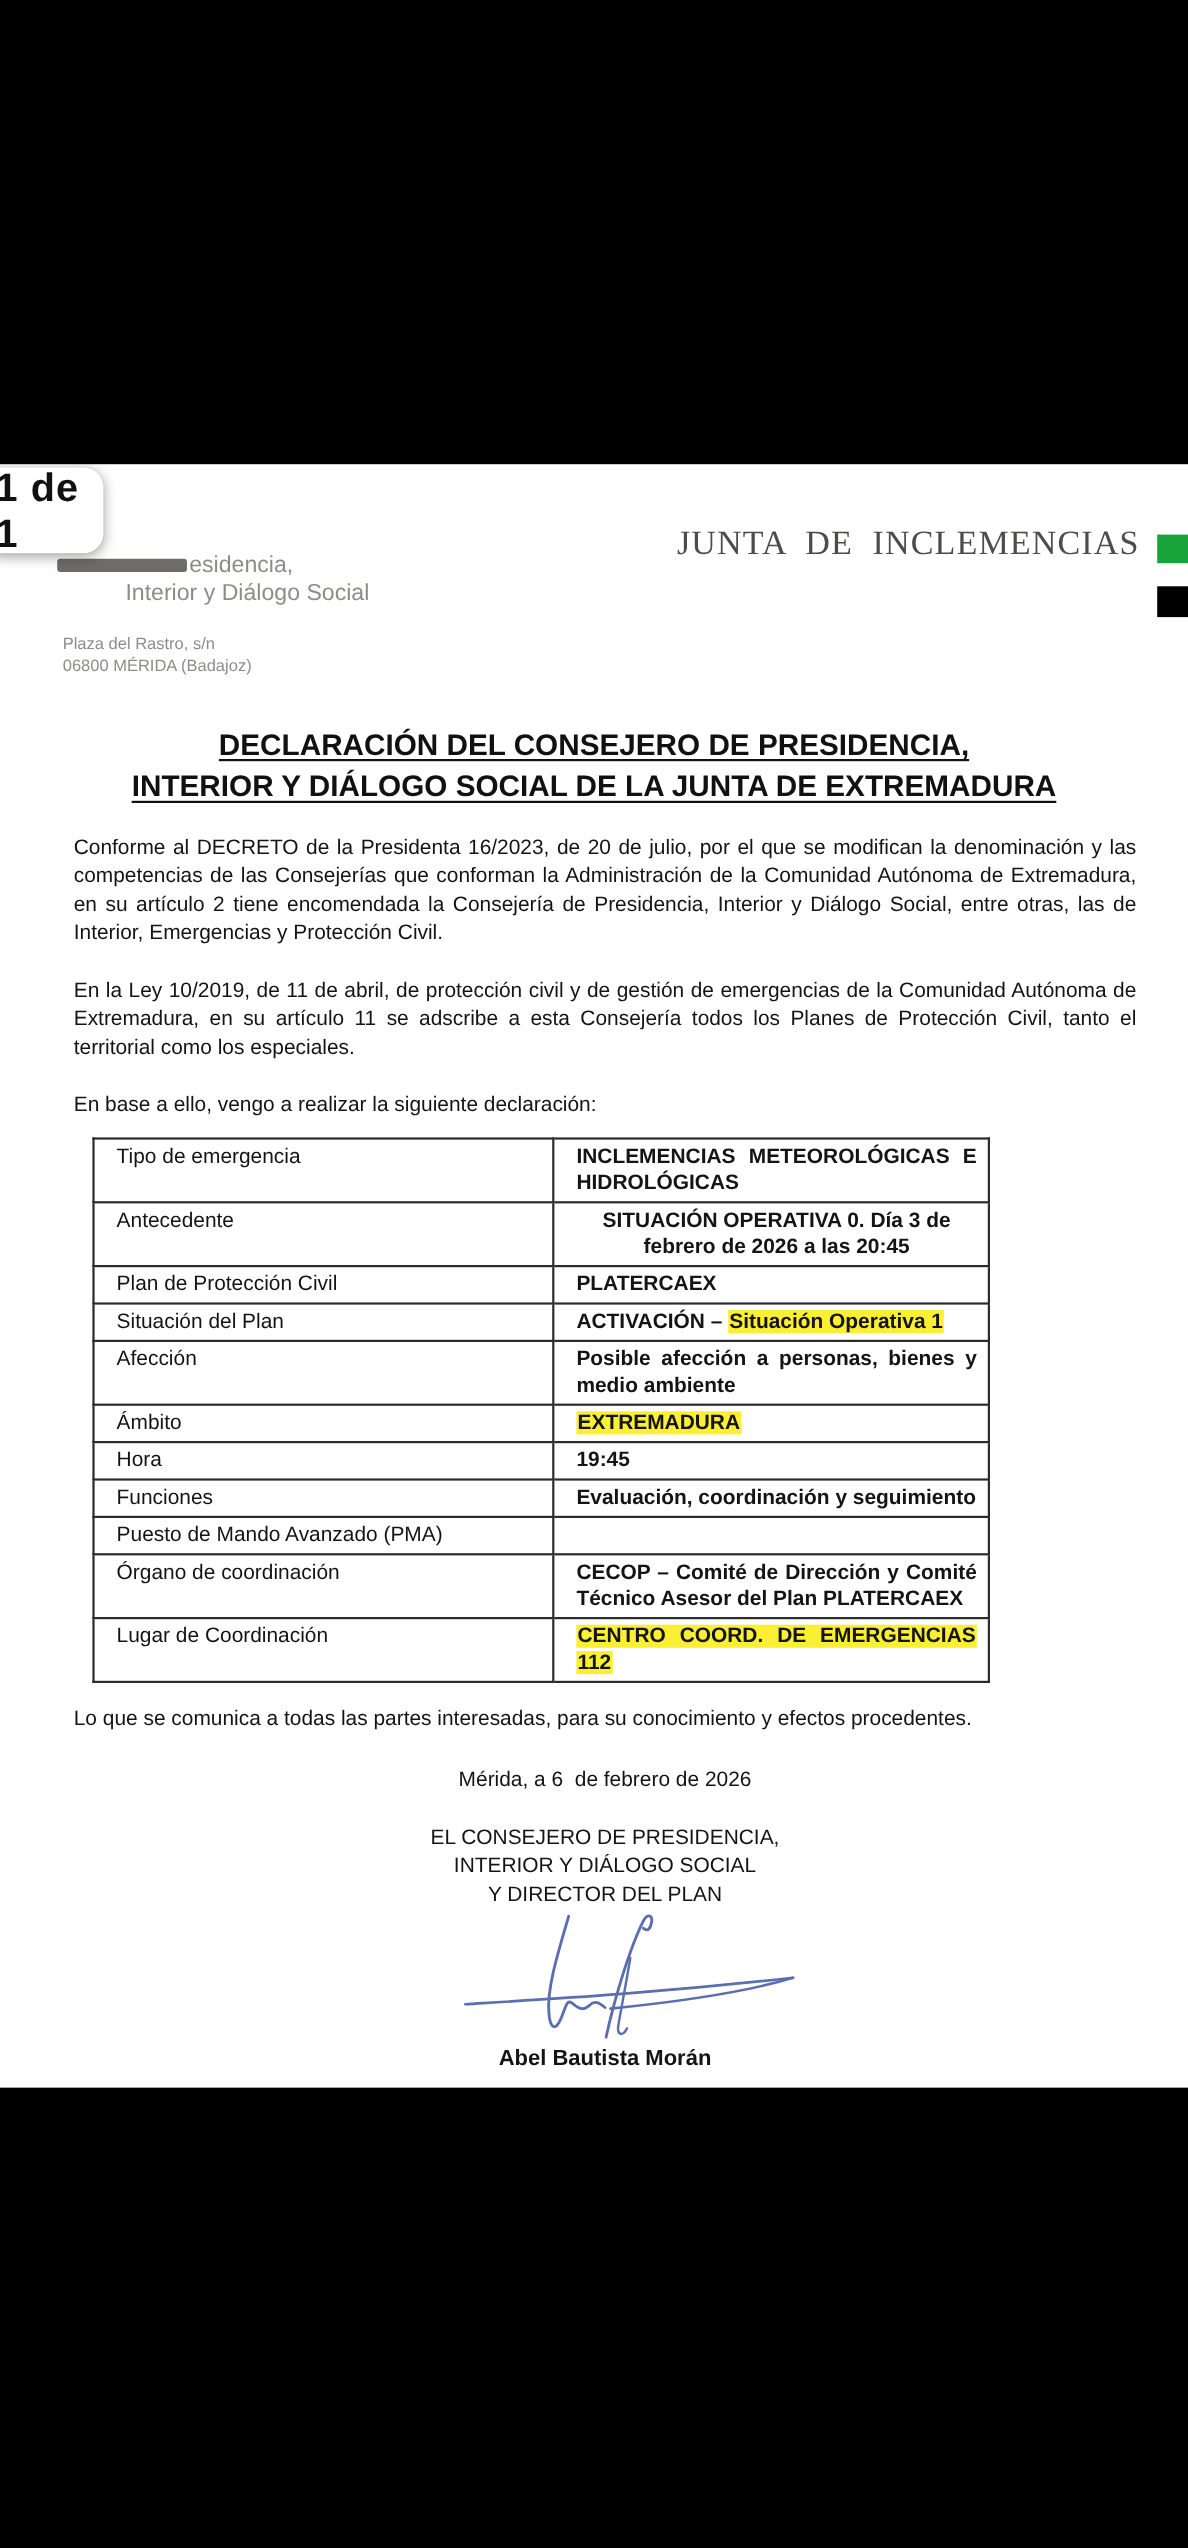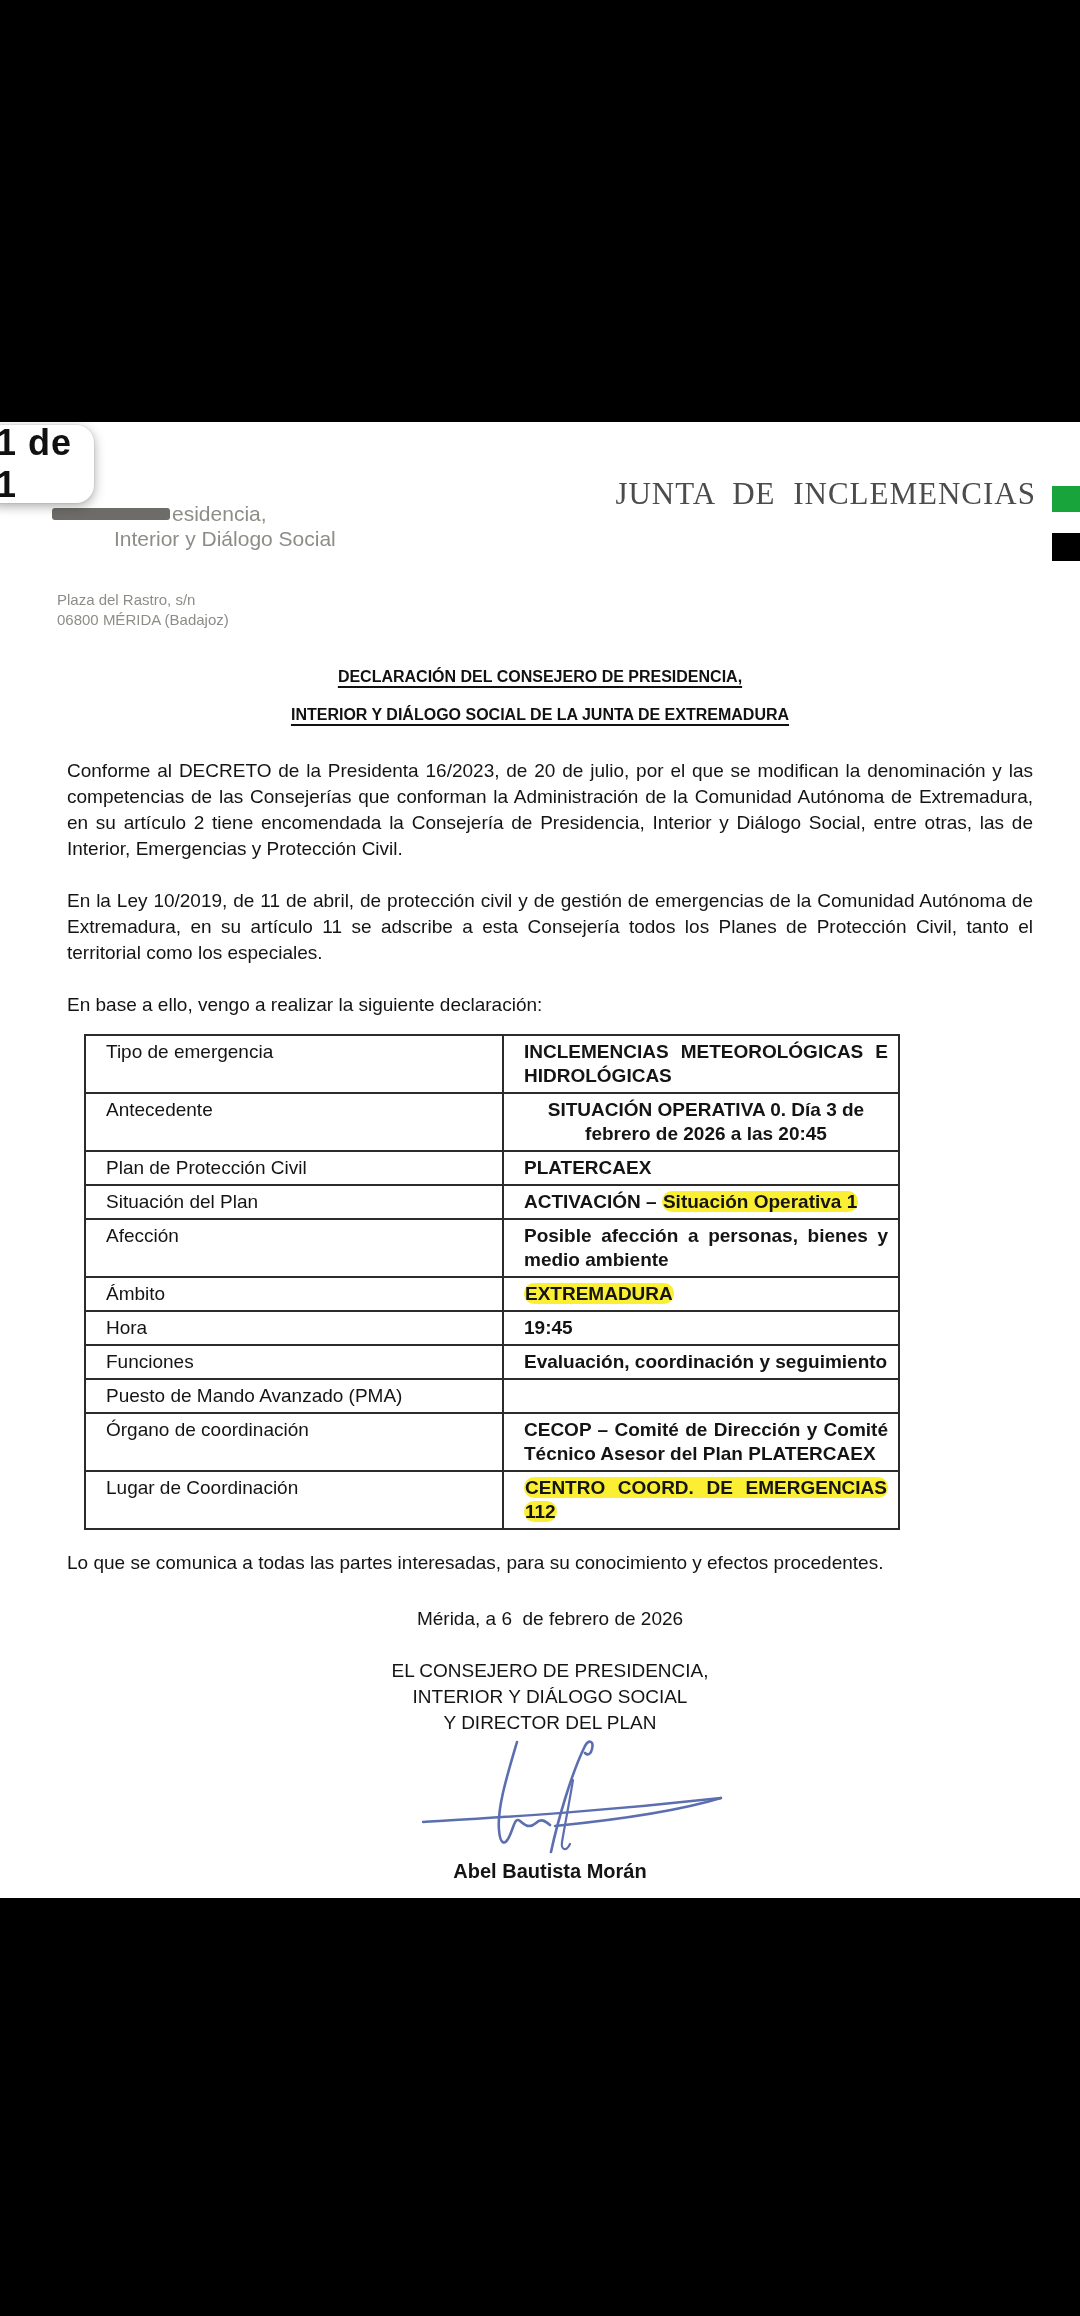--- a/index.html
+++ b/index.html
@@ -10,54 +10,54 @@
   }
   .letterbox{position:absolute;left:0;width:1080px;background:#000;}
   .letterbox.top{top:0;height:422px;}
   .letterbox.bottom{top:1898px;height:418px;}
 
   .page{position:absolute;top:422px;left:0;width:1080px;height:1476px;background:#fff;}
 
   
   .lh-frag{position:absolute;left:172px;top:80px;font-size:21px;color:#8d8d88;}
   .lh-line2{position:absolute;left:114px;top:105px;font-size:21px;color:#8d8d88;}
-  .lh-addr{position:absolute;left:57px;top:168px;font-size:15px;line-height:20px;color:#8d8d88;}
+  .lh-addr{position:absolute;left:57px;top:154px;font-size:15px;line-height:20px;color:#8d8d88;}
   .lh-smudge{position:absolute;left:52px;top:86px;width:118px;height:12px;background:#54534e;
     border-radius:3px;opacity:.85;filter:blur(.6px);}
 
   
   .badge{position:absolute;left:-16px;top:3px;width:110px;height:78px;background:#fff;
     border-radius:18px;box-shadow:0 3px 12px rgba(0,0,0,.35),0 0 0 1px rgba(0,0,0,.04);
     display:flex;align-items:center;justify-content:center;padding-left:12px;box-sizing:border-box;
     font-size:36px;font-weight:bold;color:#111;letter-spacing:1px;z-index:5;}
 
   
   .logo-text{position:absolute;right:44px;top:54px;font-family:"Liberation Serif",serif;
     font-size:31px;color:#4c4c4a;letter-spacing:1px;word-spacing:9px;white-space:nowrap;}
   .sq{position:absolute;right:-6px;width:34px;}
   .sq.green{top:64px;height:26px;}
   .sq.black{top:111px;height:28px;background:#000;}
 
   
   .title{position:absolute;top:236px;left:57px;right:57px;text-align:center;
-    font-size:16px;font-weight:bold;line-height:38px;color:#111;}
+    font-size:27px;font-weight:bold;line-height:38px;color:#111;}
   .title span{text-decoration:underline;text-decoration-thickness:2px;text-underline-offset:4px;}
 
   .content{position:absolute;top:336px;left:67px;width:966px;font-size:19px;line-height:26px;}
   .para{text-align:justify;margin:0 0 26px 0;}
   .para.last{margin-bottom:16px;}
 
   table.decl{border-collapse:collapse;margin:0 0 20px 17px;width:816px;}
   table.decl td{border:2px solid #2b2b2b;vertical-align:top;font-size:19px;line-height:24px;
     padding:4px 10px 4px 20px;}
   td.lbl{width:386px;font-weight:normal;}
   td.val{font-weight:bold;text-align:left;}
   td.val.vj{text-align:justify;}
   td.val.vc{text-align:center;}
-  .hl{background:#fbef33;padding:0 1px;box-decoration-break:clone;border-radius:10px;-webkit-box-decoration-break:clone;}
+  .hl{background:#fbef33;padding:0 1px;box-decoration-break:clone;-webkit-box-decoration-break:clone;}
 
   .closing{margin:0 0 30px 0;text-align:left;}
   .place-date{text-align:center;margin:0 0 26px 0;white-space:pre-wrap;}
   .sign-block{text-align:center;line-height:26px;margin:0;}
   .sig-wrap{display:flex;justify-content:center;margin:2px 0 0 30px;}
   .sig-name{text-align:center;font-weight:bold;font-size:20px;margin-top:2px;}
 </style>
 </head>
 <body>
 

